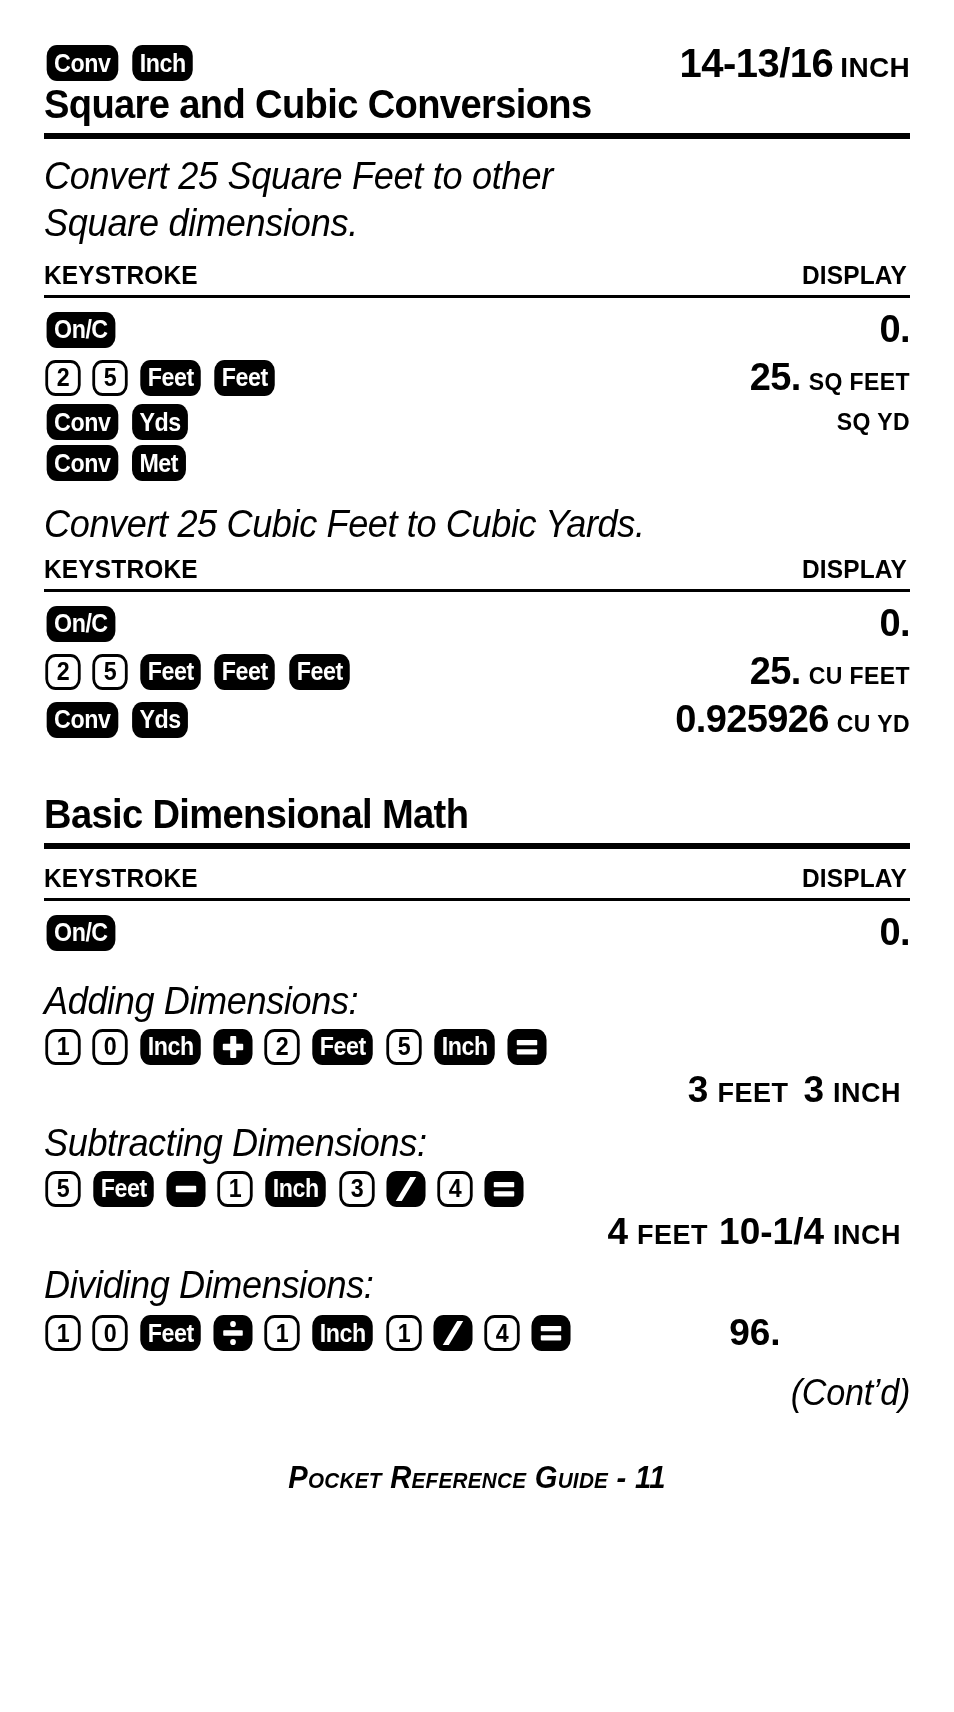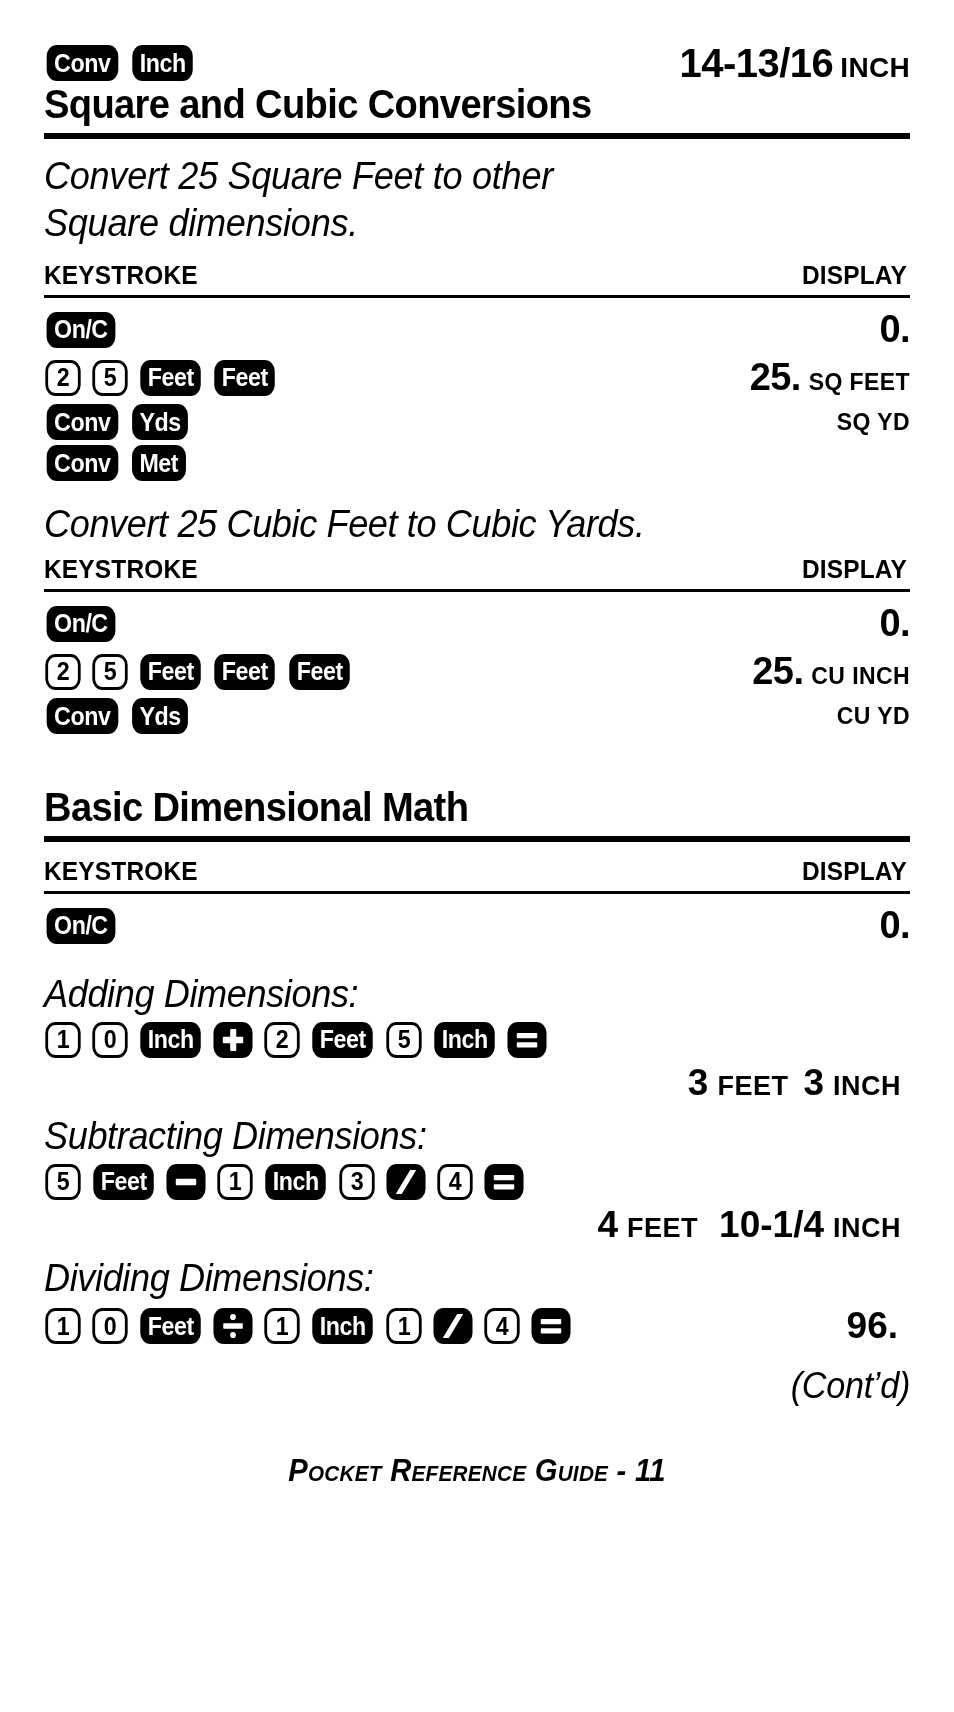--- a/index.html
+++ b/index.html
@@ -293,29 +293,30 @@
       <div class="row" style="margin-bottom: 5px;">
         <div class="ks-cell">
           <span class="key num">2</span>
           <span class="key num">5</span>
           <span class="key fn">Feet</span>
           <span class="key fn">Feet</span>
           <span class="key fn">Feet</span>
         </div>
         <div class="disp-cell">
           <span class="dval">25.</span>
-          <span class="dunit">CU INCH</span>
+          <span class="dunit">CU FEET</span>
         </div>
       </div>
       <div class="row" style="margin-bottom: 5px;">
         <div class="ks-cell">
           <span class="key fn">Conv</span>
           <span class="key fn">Yds</span>
         </div>
         <div class="disp-cell">
+          <span class="dval">0.925926</span>
           <span class="dunit">CU YD</span>
         </div>
       </div>
     </div>
 
   <div class="sp46"></div>
   <div class="sect-title">Basic Dimensional Math</div>
   <hr class="rule-thick">
   <div class="sp14"></div>
   <div class="colhead">
@@ -391,21 +392,21 @@
             <svg width="30" height="30" viewBox="0 0 30 30">
               <rect x="4" y="8" width="22" height="5.2" rx="0.8" fill="#fff"></rect>
               <rect x="4" y="17.2" width="22" height="5.2" rx="0.8" fill="#fff"></rect>
             </svg>
           </span>
         </div>
       </div>
       <div class="res-row" style="margin-top: 4px;">
         <span class="dval">4</span>
         <span class="dunit">FEET</span>
-        <span class="dval" style="margin-left: 12px;">10-1/4</span>
+        <span class="dval" style="margin-left: 2px;">10-1/4</span>
         <span class="dunit">INCH</span>
       </div>
       <div class="sub-italic" style="margin-top: 12px;">Dividing Dimensions:</div>
       <div class="row" style="margin-top: 6px;">
         <div class="ks-cell">
           <span class="key num">1</span>
           <span class="key num">0</span>
           <span class="key fn">Feet</span>
           <span class="key op">
             <svg width="30" height="30" viewBox="0 0 30 30">
@@ -423,21 +424,21 @@
             </svg>
           </span>
           <span class="key num">4</span>
           <span class="key op">
             <svg width="30" height="30" viewBox="0 0 30 30">
               <rect x="4" y="8" width="22" height="5.2" rx="0.8" fill="#fff"></rect>
               <rect x="4" y="17.2" width="22" height="5.2" rx="0.8" fill="#fff"></rect>
             </svg>
           </span>
         </div>
-        <div class="res-row" style="flex: 1 1 auto; padding-right: 12px;">
+        <div class="res-row" style="flex: 1 1 auto; padding-right: 12px; justify-content: center;">
           <span class="dval">96.</span>
         </div>
       </div>
     </div>
 
   <div class="sp18"></div>
   <div class="contd">(Cont’d)</div>
   <div class="sp46"></div>
   <div class="pagefoot">Pocket Reference Guide - 11</div>
 

